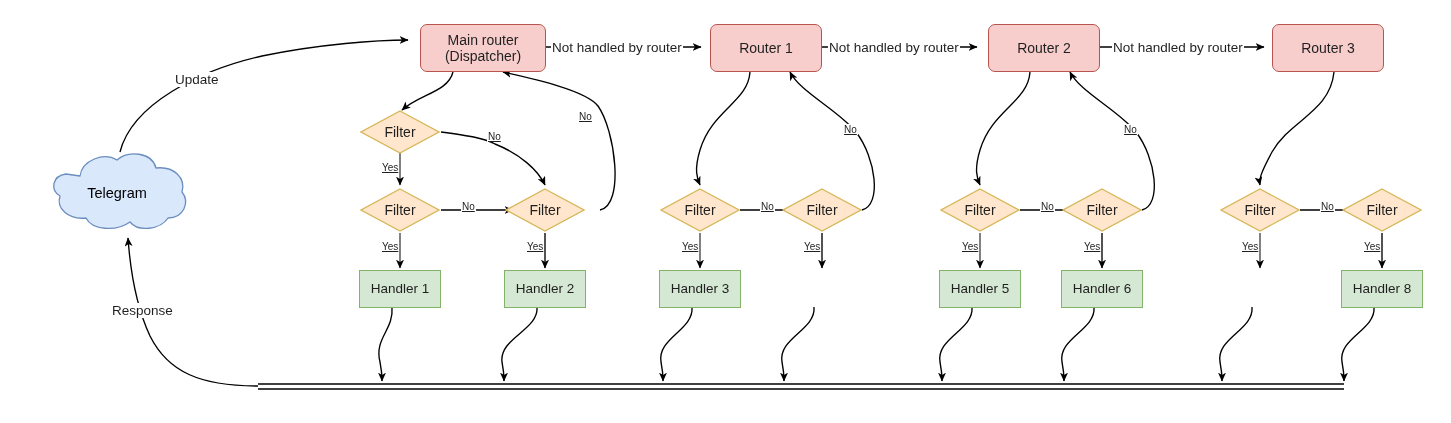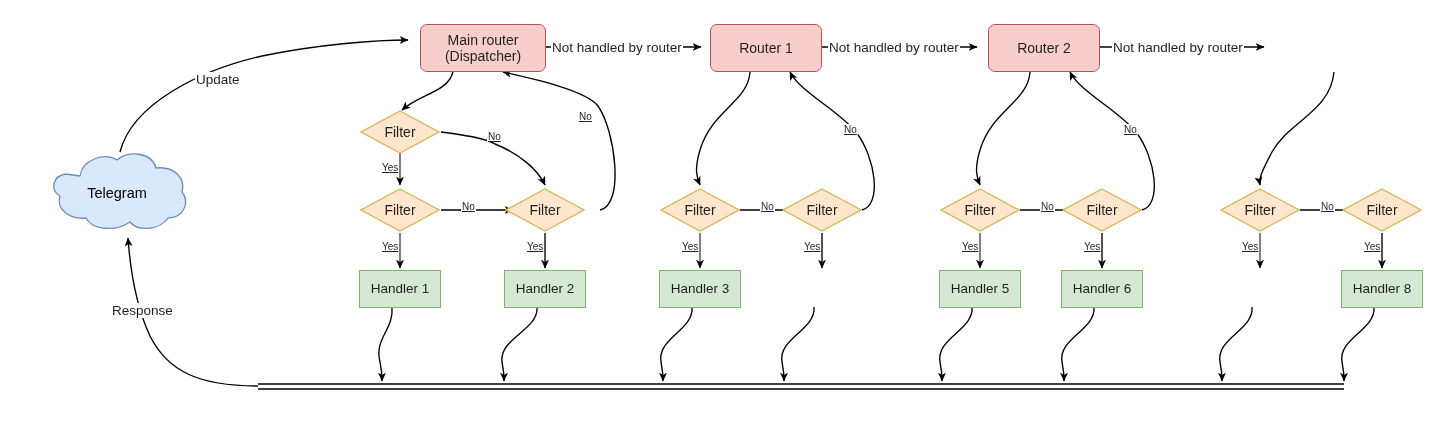--- a/index.html
+++ b/index.html
@@ -103,20 +103,23 @@
   <div class="node router" style="left:420px;top:24px;width:126px;height:48px;flex-direction:column;">
     <span>Main router</span>
     <span>(Dispatcher)</span>
   </div>
   <div class="node router" style="left:710px;top:24px;width:112px;height:48px;">
     <span>Router 1</span>
   </div>
   <div class="node router" style="left:988px;top:24px;width:112px;height:48px;">
     <span>Router 2</span>
   </div>
+  <div class="node router" style="left:1272px;top:24px;width:112px;height:48px;">
+    <span>Router 3</span>
+  </div>
 
   <div class="node diamond" style="left:360px;top:110px;width:80px;height:44px;">
     <svg class="dshape" viewBox="0 0 80 44" xmlns="http://www.w3.org/2000/svg">
       <polygon points="40,1 79,22 40,43 1,22" fill="#ffe6cc" stroke="#d6b656" stroke-width="1.3"></polygon>
       </svg>
     <span class="dtext">Filter</span>
   </div>
   <div class="node diamond" style="left:360px;top:188px;width:80px;height:44px;">
     <svg class="dshape" viewBox="0 0 80 44" xmlns="http://www.w3.org/2000/svg">
       <polygon points="40,1 79,22 40,43 1,22" fill="#ffe6cc" stroke="#d6b656" stroke-width="1.3"></polygon>
@@ -181,21 +184,21 @@
   <div class="node handler" style="left:939px;top:270px;width:82px;height:38px;">
     <span>Handler 5</span>
     </div>
   <div class="node handler" style="left:1061px;top:270px;width:82px;height:38px;">
     <span>Handler 6</span>
     </div>
   <div class="node handler" style="left:1341px;top:270px;width:82px;height:38px;">
     <span>Handler 8</span>
     </div>
 
-  <div class="elabel" style="left:195px;top:72px;text-align:center;">Update</div>
+  <div class="elabel" style="left:174px;top:72px;text-align:center;">Update</div>
   <div class="elabel" style="left:111px;top:303px;">Response</div>
 
   <div class="elabel" style="left:551px;top:40px;">Not handled by router</div>
   <div class="elabel" style="left:828px;top:40px;">Not handled by router</div>
   <div class="elabel" style="left:1112px;top:40px;">Not handled by router</div>
 
   <div class="elabel sm" style="left:487px;top:131px;">No</div>
   <div class="elabel sm" style="left:578px;top:111px;">No</div>
   <div class="elabel sm" style="left:461px;top:201px;">No</div>
   <div class="elabel sm" style="left:381px;top:162px;">Yes</div>

